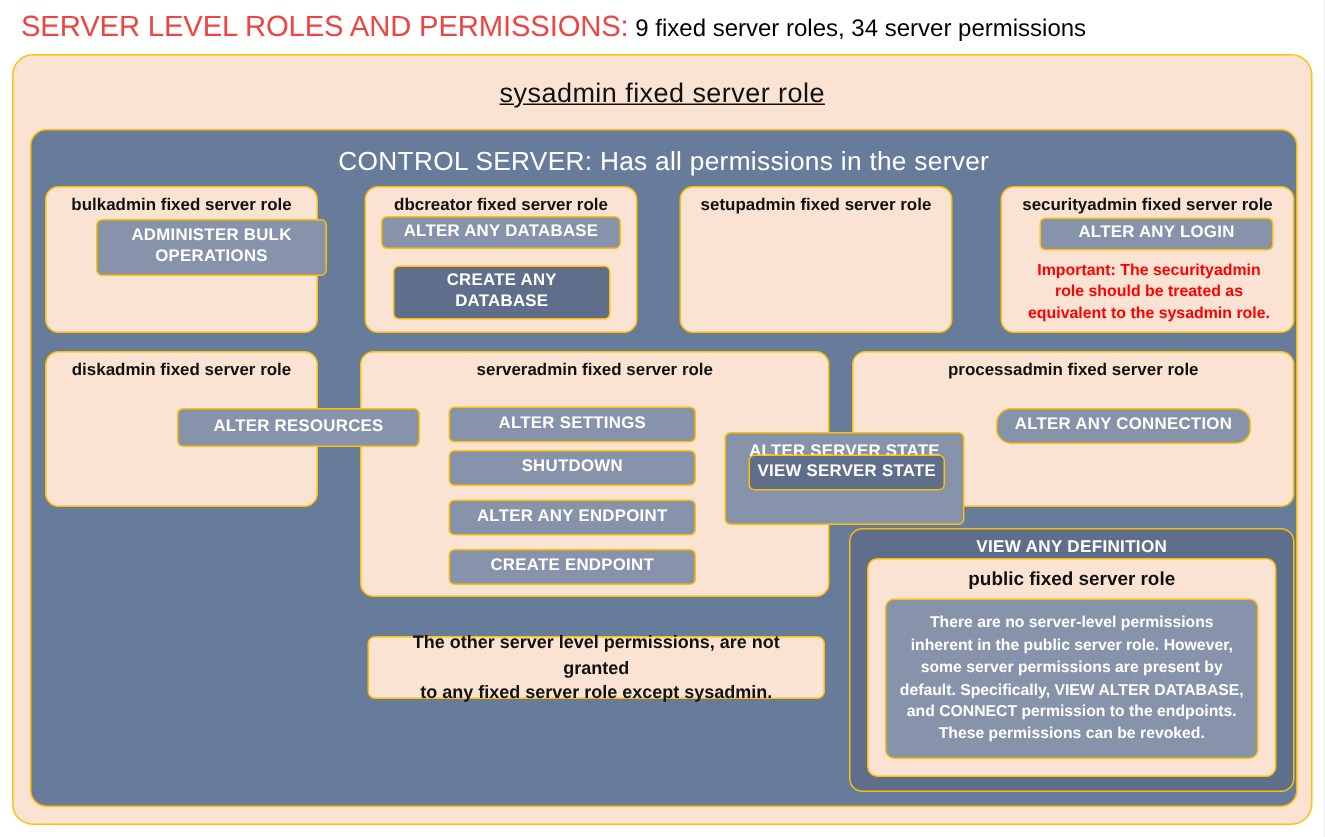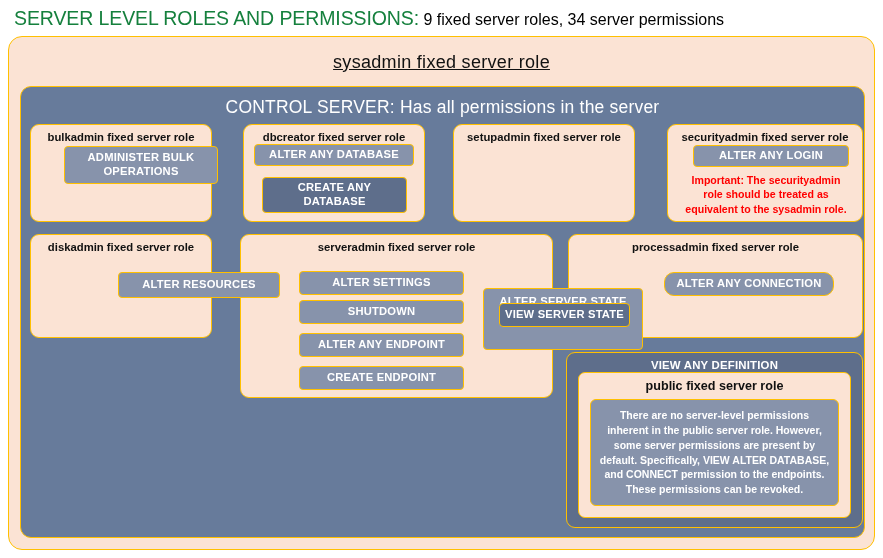--- a/index.html
+++ b/index.html
@@ -26,21 +26,21 @@
     left: 14px;
     top: 7px;
     width: 860px;
     height: 26px;
     white-space: nowrap;
     color: #111111;
   }
   .title-strong {
     font-size: 19.5px;
     letter-spacing: -0.1px;
-    color: #15803d;
+    color: #ef4444;
     text-align: center;
   }
   .title-sub {
     font-size: 16px;
     color: #000000;
   }
 
   
   .sysadmin-panel {
     position: absolute;
@@ -288,14 +288,16 @@
   <div class="viewdef-box" style="left:566px; top:352px; width:297px; height:176px;">
     <div class="viewdef-title">VIEW ANY DEFINITION</div>
   </div>
 
   <div class="public-box" style="left:578px; top:372px; width:273px; height:146px;">
     <div class="public-title">public fixed server role</div>
   </div>
 
   <div class="public-text" style="left:590px; top:399px; width:249px; height:107px;">There are no server-level permissions inherent in the public server role. However, some server permissions are present by default. Specifically, VIEW ALTER DATABASE, and CONNECT permission to the endpoints. These permissions can be revoked.</div>
 
+  <div class="note-peach" style="left:245px; top:424px; width:305px; height:42px;">The other server level permissions,  are not granted
+to any fixed server role except sysadmin.</div>
 
 </div>
 
 </body></html>

